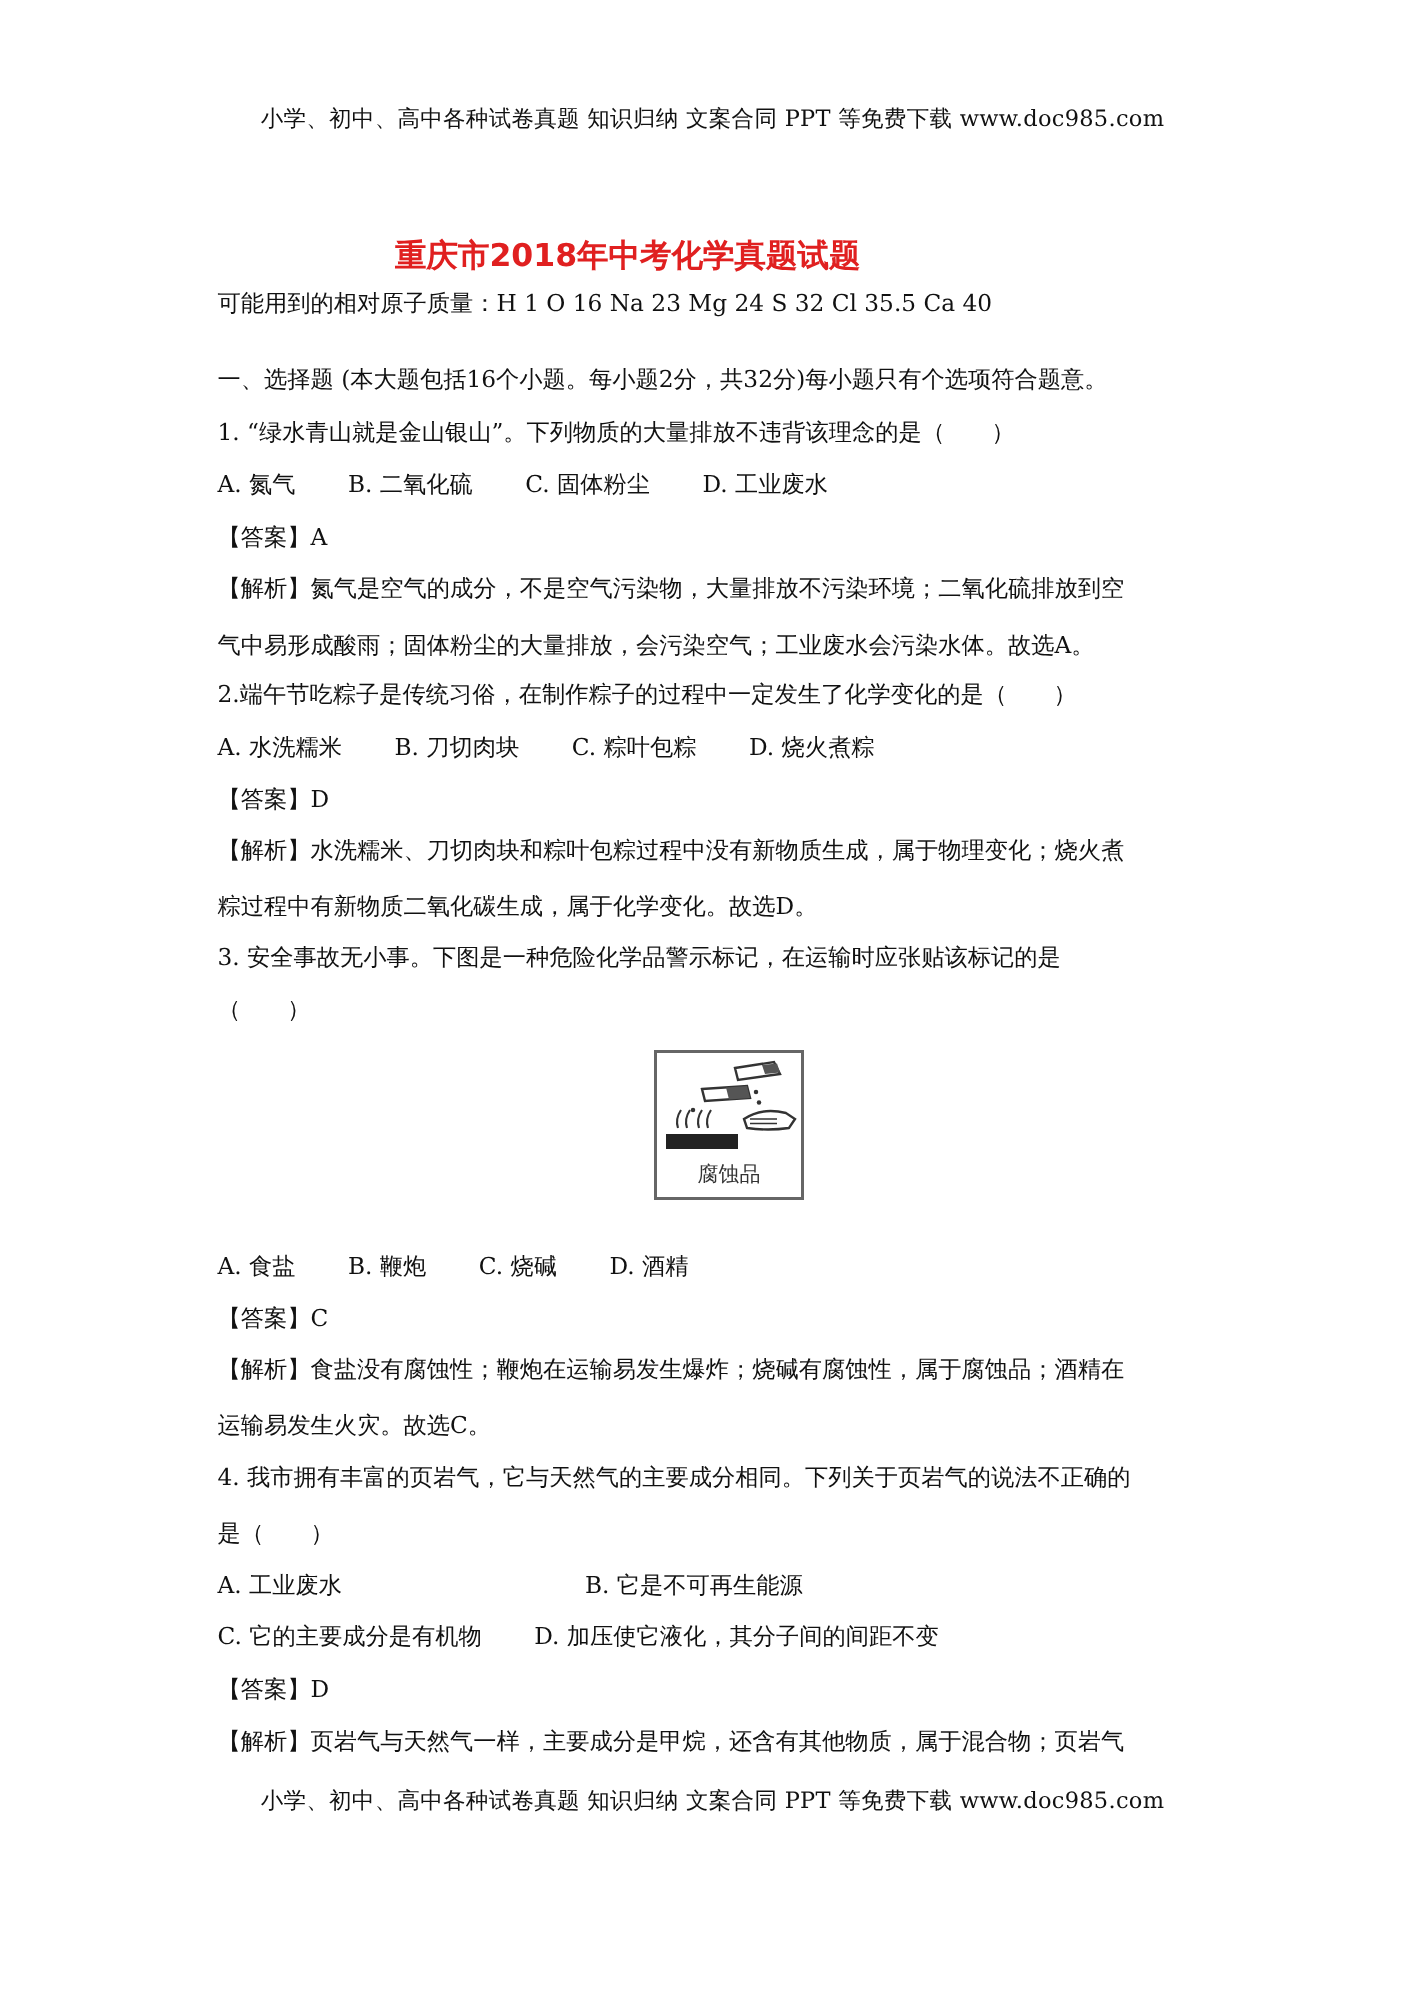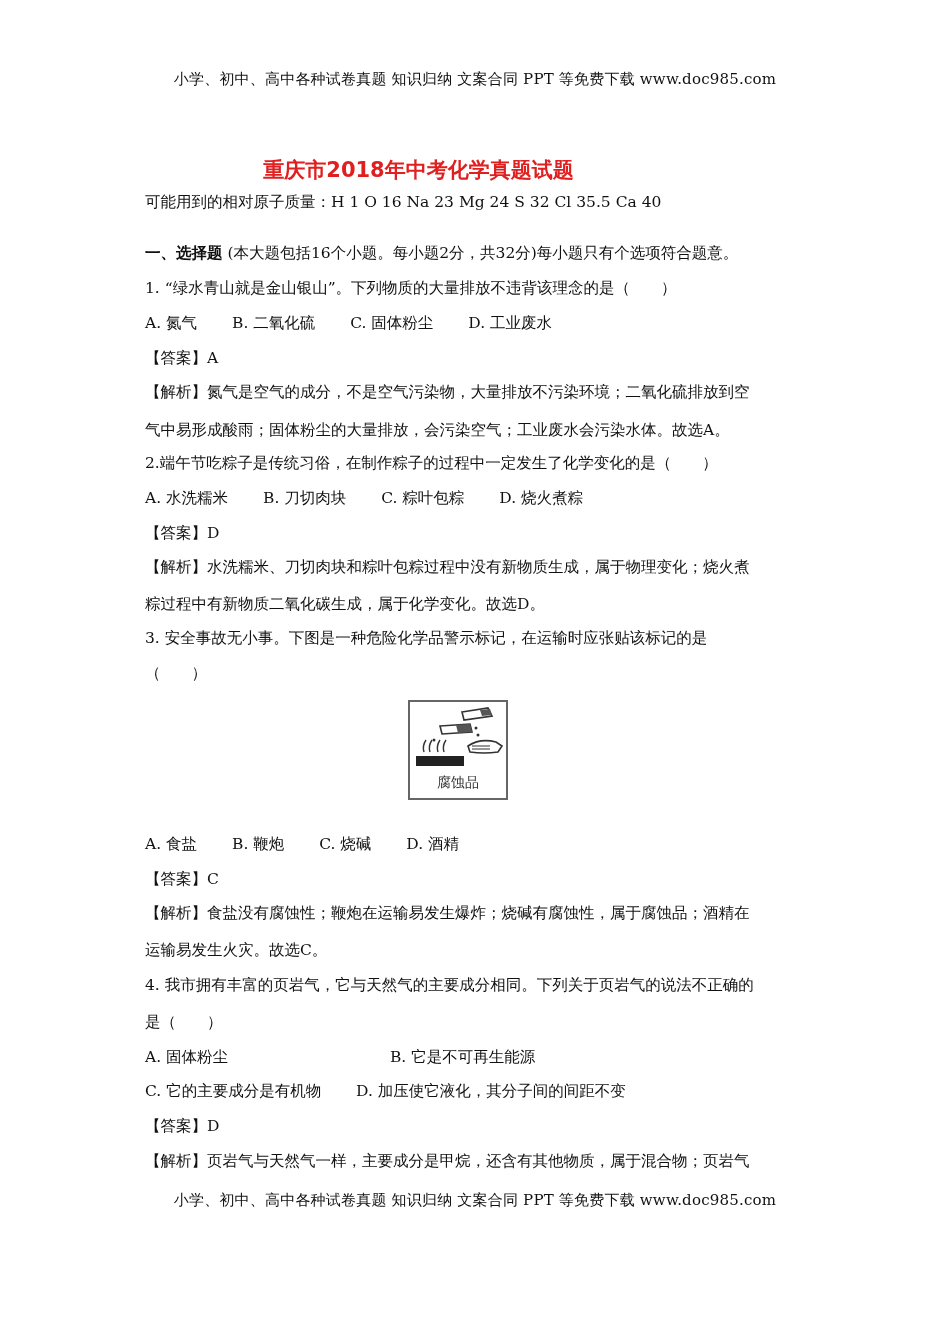--- a/index.html
+++ b/index.html
@@ -16,26 +16,26 @@
   .footer { top: 1191px; }
   .title {
     position: absolute; top: 156px; left: 0; width: 837px; text-align: center;
     color: #e02020; font-size: 21px; font-weight: bold;
     font-family: "DejaVu Sans", "Liberation Sans", sans-serif;
   }
   .line {
     position: absolute; left: 145px; font-size: 15.5px; white-space: nowrap;
     line-height: 20px;
   }
-  .bold { font-weight: bold; font-family: "DejaVu Sans", "Liberation Sans", sans-serif; }
+  .bold { font-weight: normal; font-family: "DejaVu Sans", "Liberation Sans", sans-serif; }
   .opt { display: inline-block; }
   .gap { display: inline-block; width: 30px; }
   .tag { font-weight: normal; font-family: "DejaVu Sans", "Liberation Sans", sans-serif; }
   .figure {
-    position: absolute; left: 408px; top: 700px; width: 100px; height: 100px;
+    position: absolute; left: 436px; top: 700px; width: 100px; height: 100px;
     border: 2px solid #666; box-sizing: border-box; background: #fff;
   }
   .fig-label {
     position: absolute; bottom: 6px; left: 0; width: 100%; text-align: center;
     font-size: 14px; color: #333;
     font-family: "DejaVu Sans", "Liberation Sans", sans-serif;
   }
 </style>
 </head>
 <body>
@@ -117,21 +117,21 @@
   <span class="tag">【答案】</span><span>C</span>
 </div>
 <div class="line" style="top:903px;">
   <span class="tag">【解析】</span><span>食盐没有腐蚀性；鞭炮在运输易发生爆炸；烧碱有腐蚀性，属于腐蚀品；酒精在</span>
 </div>
 <div class="line" style="top:940px;">运输易发生火灾。故选C。</div>
 
 <div class="line" style="top:975px;">4.  我市拥有丰富的页岩气，它与天然气的主要成分相同。下列关于页岩气的说法不正确的</div>
 <div class="line" style="top:1012px;">是（　　）</div>
 <div class="line" style="top:1047px;">
-  <span class="opt" style="width:240px;">A. 固体粉尘</span>
+  <span class="opt" style="width:240px;">A. 工业废水</span>
   <span class="opt">B. 它是不可再生能源</span>
 </div>
 <div class="line" style="top:1081px;">
   <span class="opt">C. 它的主要成分是有机物</span><span class="gap"></span>
   <span class="opt">D. 加压使它液化，其分子间的间距不变</span>
 </div>
 <div class="line" style="top:1116px;">
   <span class="tag">【答案】</span><span>D</span>
 </div>
 <div class="line" style="top:1151px;">

